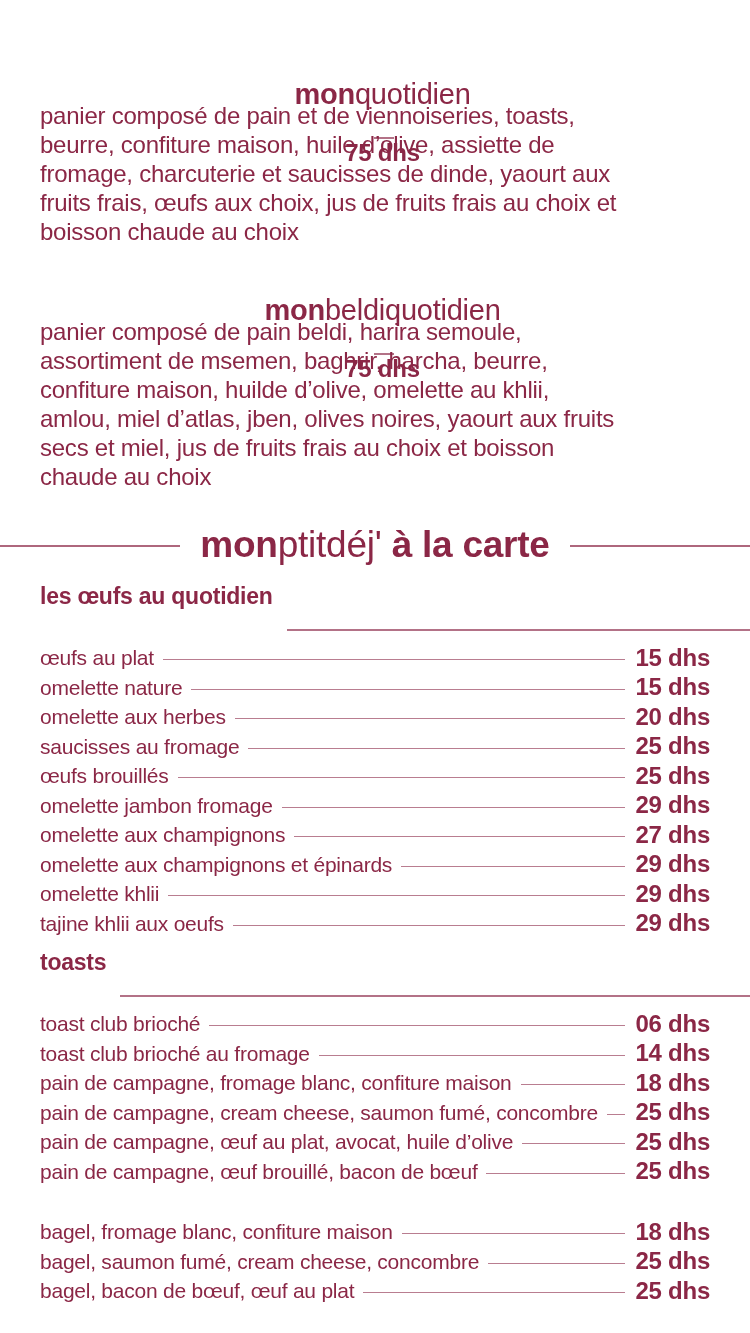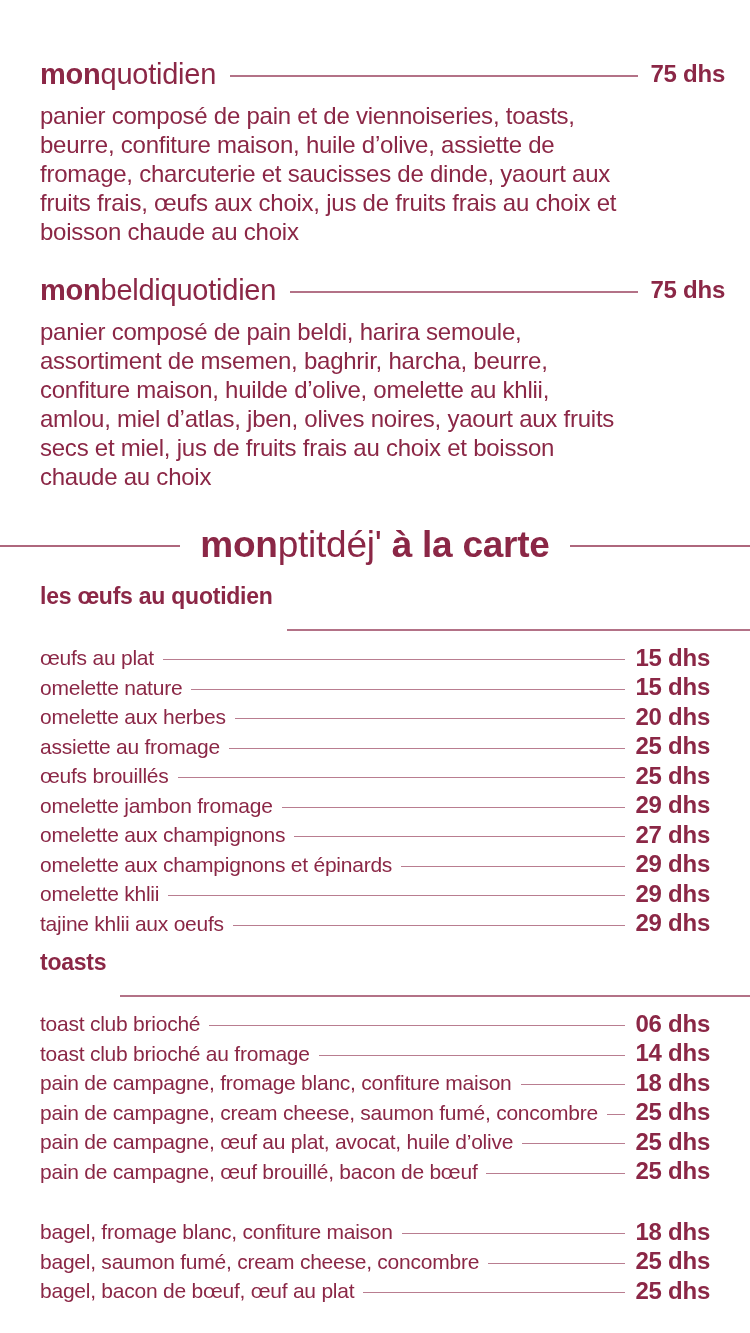--- a/index.html
+++ b/index.html
@@ -23,20 +23,21 @@
 
   
   .formule {
     margin-bottom: 26px;
   }
   .formule-header {
     display: flex;
     align-items: center;
     padding-right: 25px;
     height: 36px;
+    flex-direction: column;
   }
   .formule-title {
     font-size: 29px;
     font-weight: normal;
     white-space: nowrap;
     line-height: 1;
   }
   .formule-title .brand {
     font-weight: bold;
   }
@@ -173,21 +174,21 @@
     <span class="item-price">15 dhs</span>
   </div>
 
   <div class="item-row">
     <span class="item-name">omelette aux herbes</span>
     <div class="item-leader"></div>
     <span class="item-price">20 dhs</span>
   </div>
 
   <div class="item-row">
-    <span class="item-name">assiette au fromage</span>
+    <span class="item-name">saucisses au fromage</span>
     <div class="item-leader"></div>
     <span class="item-price">25 dhs</span>
   </div>
 
   <div class="item-row">
     <span class="item-name">œufs brouillés</span>
     <div class="item-leader"></div>
     <span class="item-price">25 dhs</span>
   </div>
 

